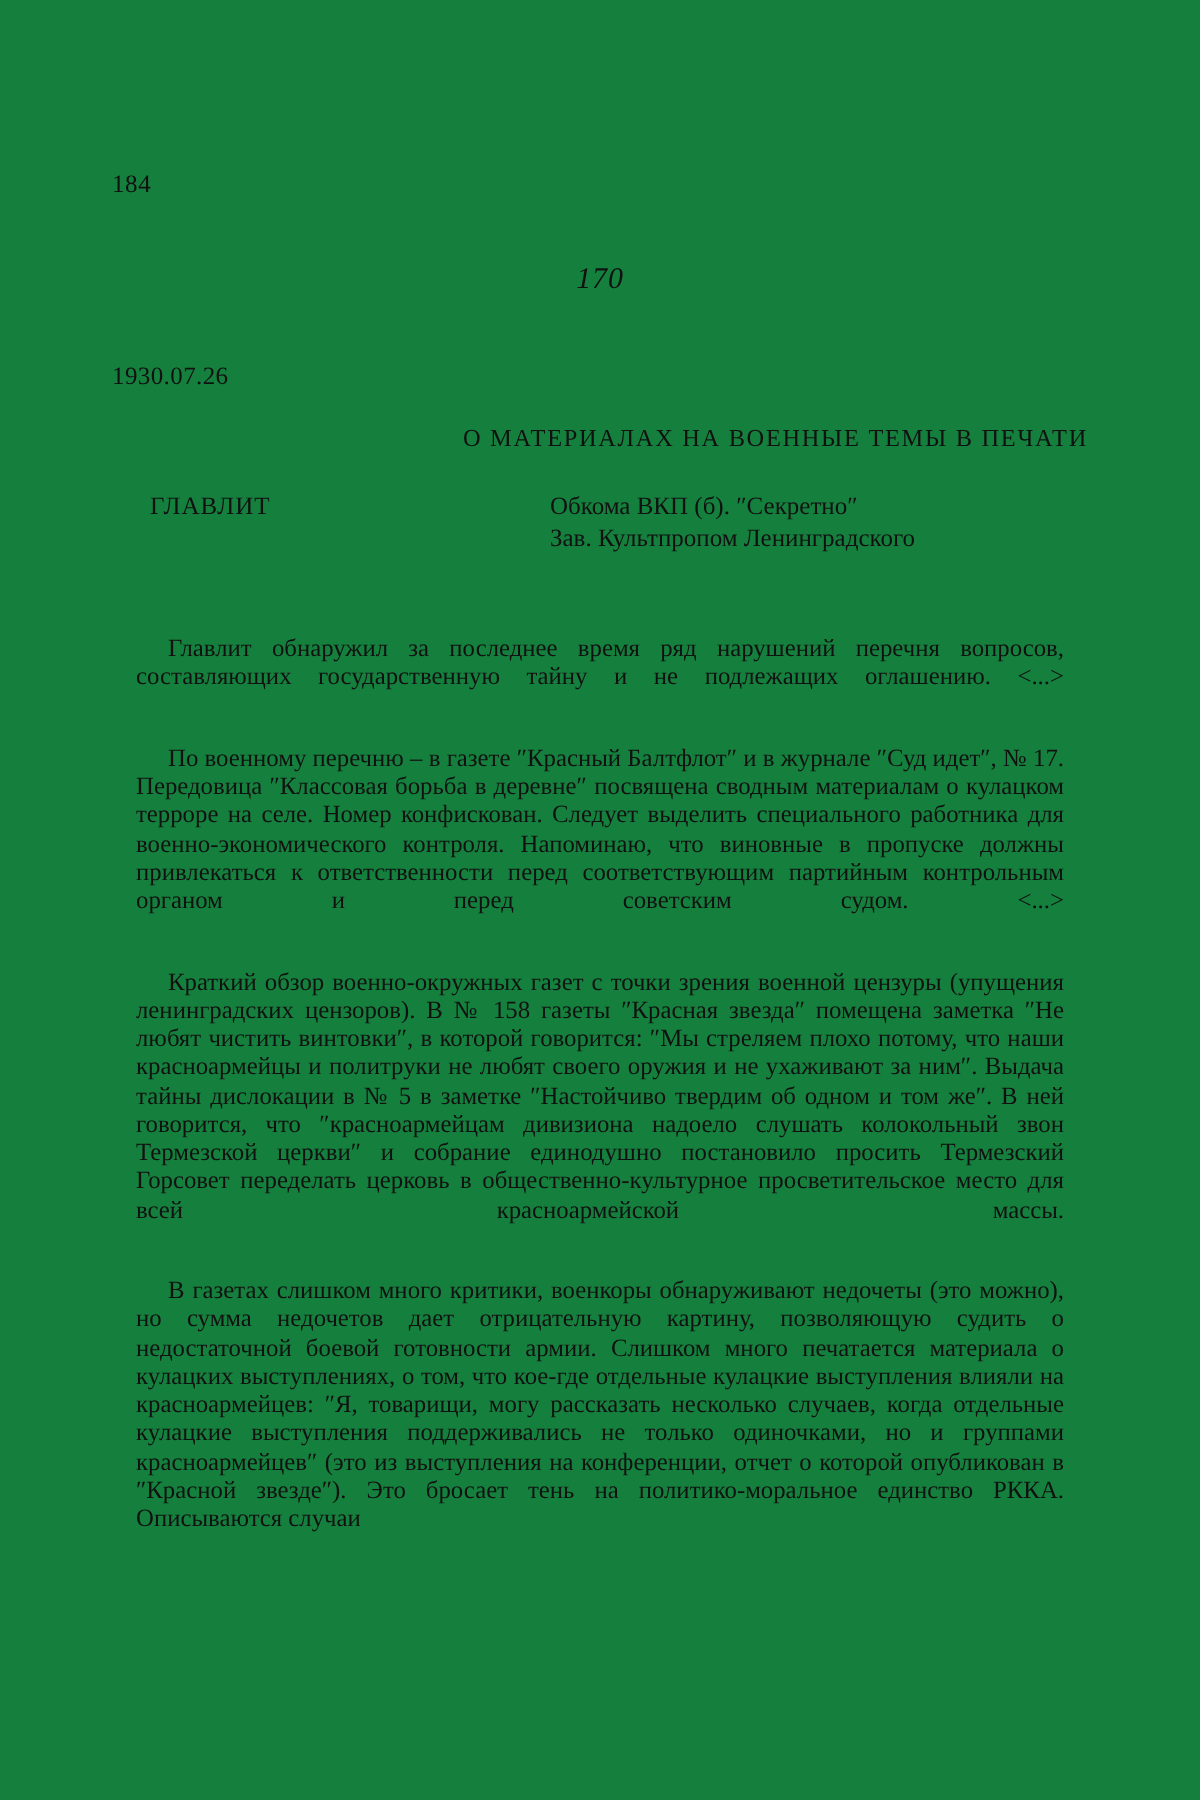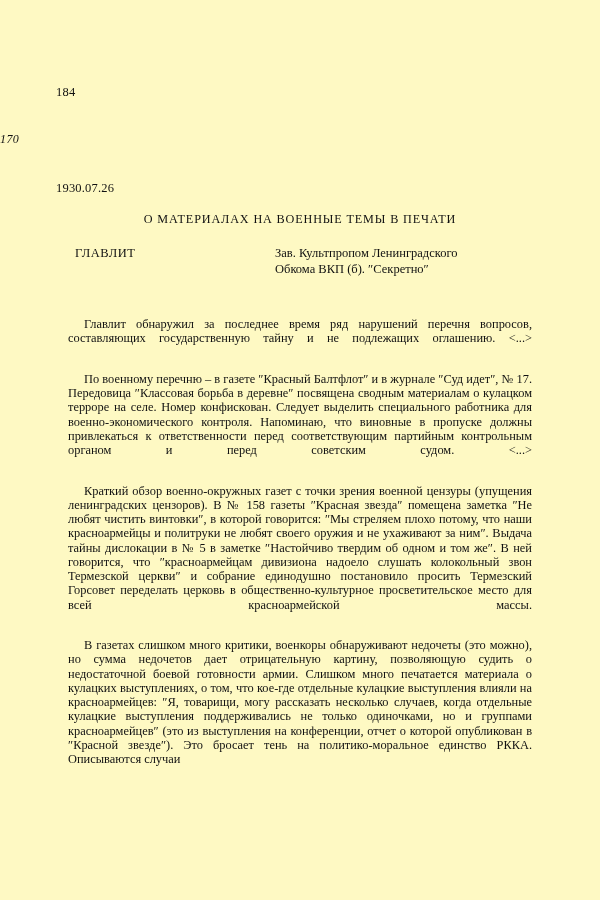--- a/index.html
+++ b/index.html
@@ -14,63 +14,64 @@
     position: relative;
     overflow: hidden;
     font-family: "Liberation Serif", "DejaVu Serif", serif;
     color: #111111;
     -webkit-font-smoothing: antialiased;
   }
 
   .page {
     position: absolute;
     inset: 0;
-    background: #fef9c3;
+    background: #15803d;
     text-decoration: underline;
   }
 
   
   .folio {
     position: absolute;
     left: 56px;
     top: 86px;
     font-size: 12.5px;
     letter-spacing: 0.3px;
     line-height: 1;
   }
 
   
   .doc-number {
     position: absolute;
     left: 0;
     right: 0;
     top: 133px;
+    text-align: center;
     font-style: italic;
-    font-size: 12px;
+    font-size: 15px;
     letter-spacing: 0.4px;
     line-height: 1;
   }
 
   
   .doc-date {
     position: absolute;
     left: 56px;
     top: 182px;
     font-size: 12.5px;
     letter-spacing: 0.2px;
     line-height: 1;
   }
 
   
   .doc-title {
     position: absolute;
     left: 56px;
     right: 56px;
     top: 213px;
-    text-align: center;
+    text-align: right;
     font-size: 12.2px;
     letter-spacing: 0.85px;
     line-height: 1.1;
     white-space: nowrap;
   }
 
   
   .corr-block {
     position: absolute;
     left: 56px;
@@ -128,22 +129,22 @@
 
   <div class="doc-number">170</div>
 
   <div class="doc-date">1930.07.26</div>
 
   <div class="doc-title">О МАТЕРИАЛАХ НА ВОЕННЫЕ ТЕМЫ В ПЕЧАТИ</div>
 
   <div class="corr-block">
     <div class="corr-sender">ГЛАВЛИТ</div>
     <div class="corr-addressee">
+      <div>Обкома ВКП (б). ″Секретно″</div>
       <div>Зав. Культпропом Ленинградского</div>
-      <div>Обкома ВКП (б). ″Секретно″</div>
     </div>
   </div>
 
   <div class="body-text">
     <p>Главлит обнаружил за последнее время ряд нарушений перечня вопросов, составляющих государственную тайну и не подлежащих оглашению. &lt;...&gt;</p>
     <p>По военному перечню – в газете ″Красный Балтфлот″ и в журнале ″Суд идет″, № 17. Передовица ″Классовая борьба в деревне″ посвящена сводным материалам о кулацком терроре на селе. Номер конфискован. Следует выделить специального работника для военно-экономического контроля. Напоминаю, что виновные в пропуске должны привлекаться к ответственности перед соответствующим партийным контрольным органом и перед советским судом. &lt;...&gt;</p>
     <p>Краткий обзор военно-окружных газет с точки зрения военной цензуры (упущения ленинградских цензоров). В № 158 газеты ″Красная звезда″ помещена заметка ″Не любят чистить винтовки″, в которой говорится: ″Мы стреляем плохо потому, что наши красноармейцы и политруки не любят своего оружия и не ухаживают за ним″. Выдача тайны дислокации в № 5 в заметке ″Настойчиво твердим об одном и том же″. В ней говорится, что ″красноармейцам дивизиона надоело слушать колокольный звон Термезской церкви″ и собрание единодушно постановило просить Термезский Горсовет переделать церковь в общественно-культурное просветительское место для всей красноармейской массы.</p>
     <p class="nojust">В газетах слишком много критики, военкоры обнаруживают недочеты (это можно), но сумма недочетов дает отрицательную картину, позволяющую судить о недостаточной боевой готовности армии. Слишком много печатается материала о кулацких выступлениях, о том, что кое-где отдельные кулацкие выступления влияли на красноармейцев: ″Я, товарищи, могу рассказать несколько случаев, когда отдельные кулацкие выступления поддерживались не только одиночками, но и группами красноармейцев″ (это из выступления на конференции, отчет о которой опубликован в ″Красной звезде″). Это бросает тень на политико-моральное единство РККА. Описываются случаи</p>
   </div>
 

